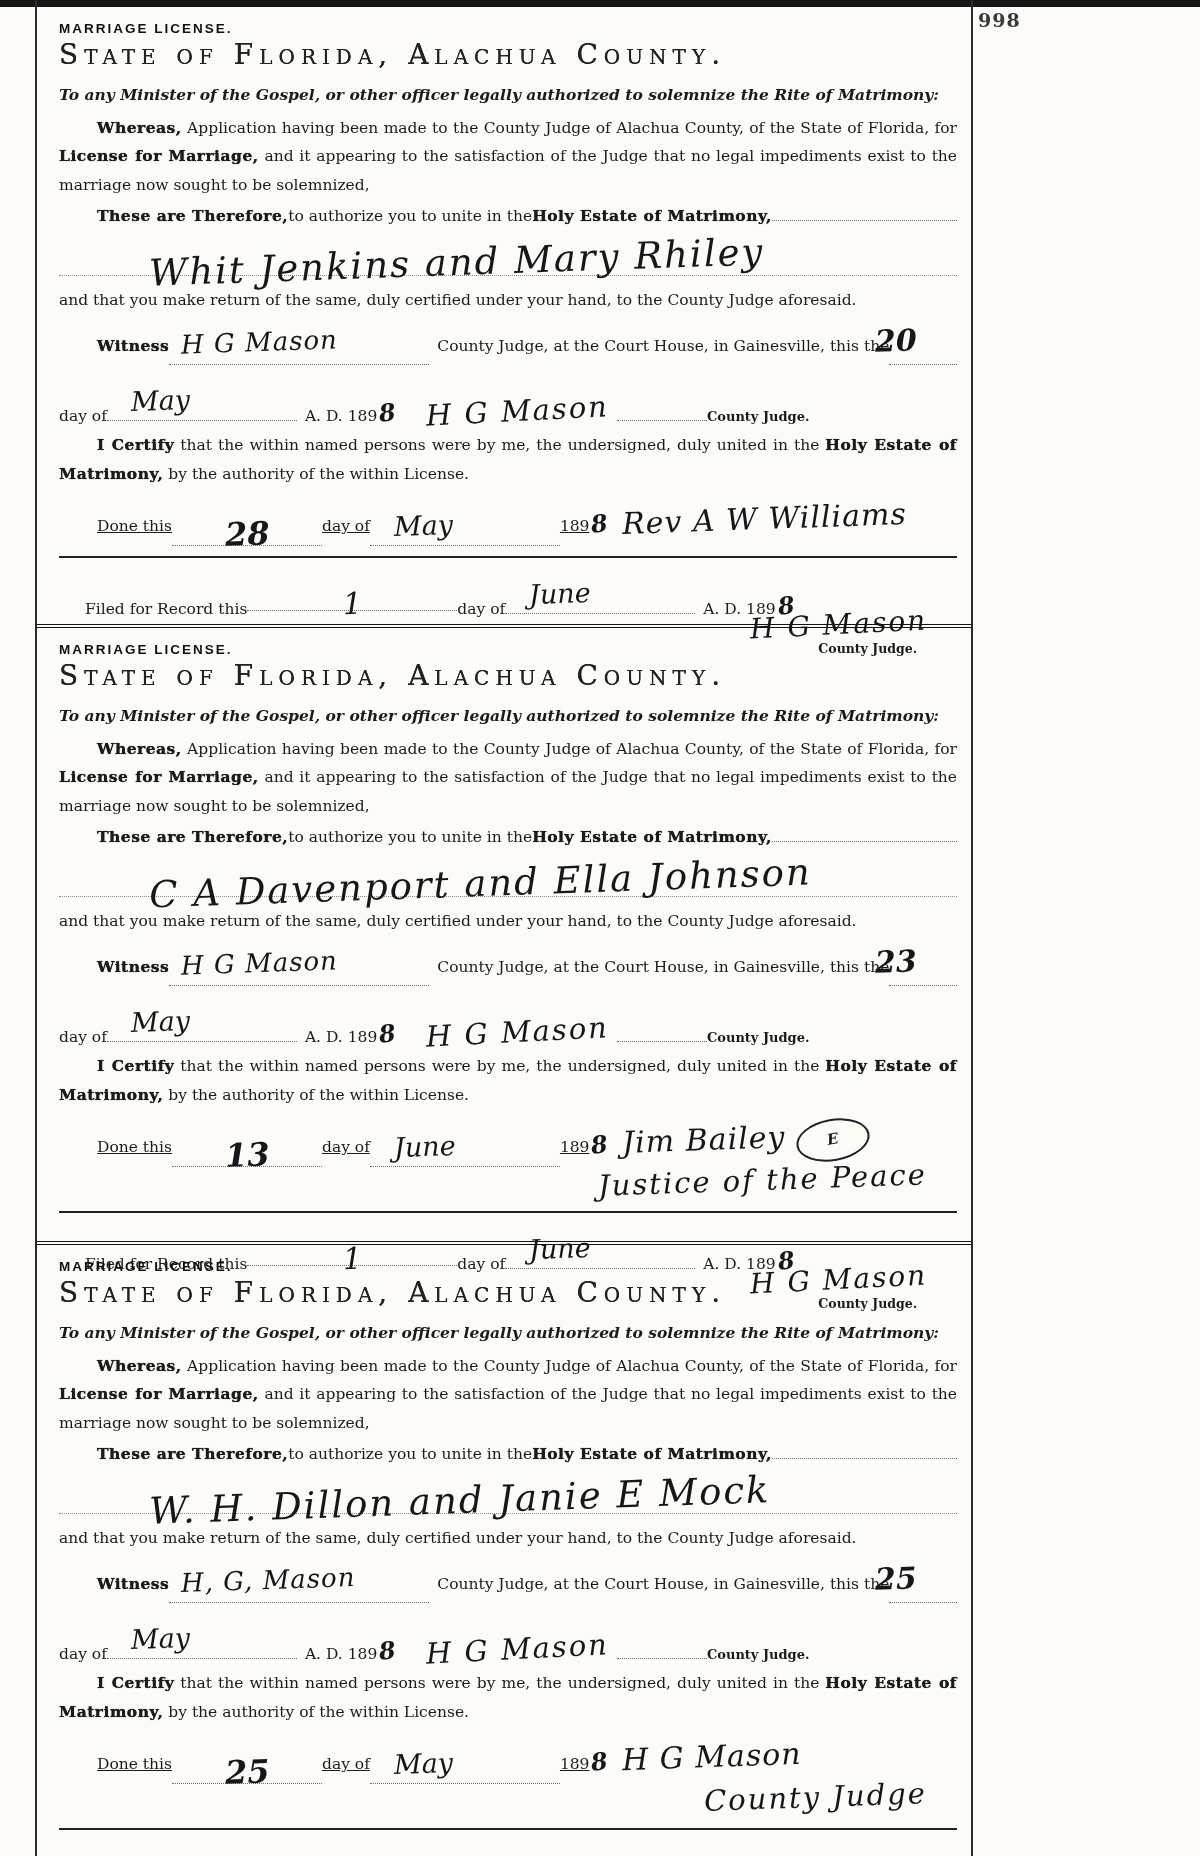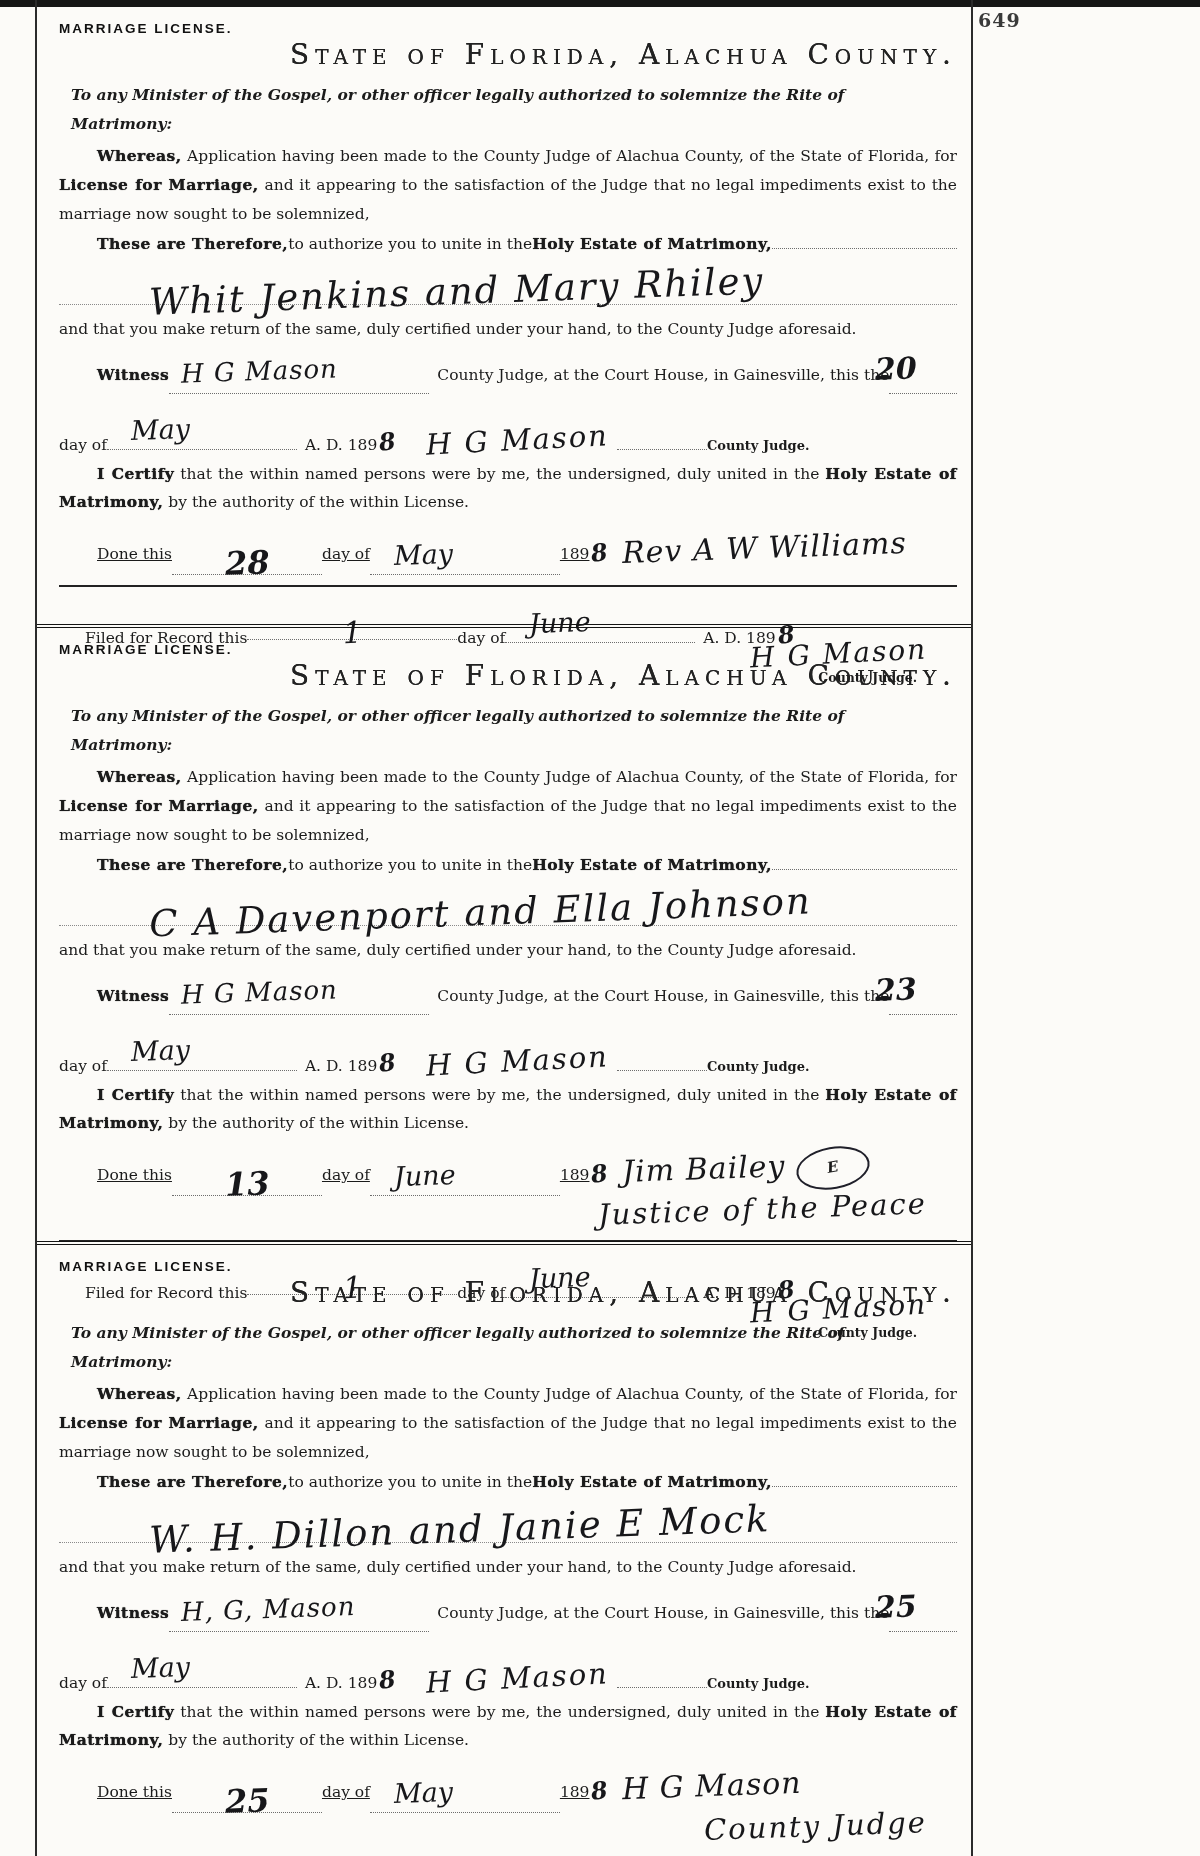--- a/index.html
+++ b/index.html
@@ -15,22 +15,22 @@
   .scan-top-edge{position:absolute;top:0;left:0;width:100%;height:7px;background:#161616;}
   .rule-left{position:absolute;top:0;bottom:0;left:35px;width:2px;background:#2b2b2b;}
   .rule-right{position:absolute;top:0;bottom:0;left:971px;width:2px;background:#2b2b2b;}
   .page-number{position:absolute;top:9px;left:978px;font-size:19px;font-weight:bold;color:#3a3a3a;letter-spacing:1px;}
   .forms-host{position:absolute;top:7px;left:37px;width:934px;}
 
   .license{box-sizing:border-box;height:617px;padding:14px 14px 0 22px;position:relative;}
   .license + .license{border-top:4px double #141414;}
 
   .form-label{font-family:"Liberation Sans", sans-serif;font-weight:bold;font-size:13.5px;letter-spacing:2px;color:#111;}
-  .form-title{margin:2px 0 10px 0;text-align:right;font-weight:normal;font-size:28px;letter-spacing:6px;font-variant-caps:small-caps;color:#222;text-shadow:0 0 0.6px #222;}
-  .to-line{margin:4px 12px;font-size:16px;font-weight:bold;font-style:italic;}
+  .form-title{margin:2px 0 10px 0;text-align:left;font-weight:normal;font-size:28px;letter-spacing:6px;font-variant-caps:small-caps;color:#222;text-shadow:0 0 0.6px #222;}
+  .to-line{margin:4px 0;font-size:16px;font-weight:bold;font-style:italic;}
   .print{font-size:15.5px;line-height:1.85;}
   .body-par{margin:4px 0 2px 0;text-align:justify;}
   .indent{display:inline-block;width:38px;}
   .blackletter{font-weight:bold;letter-spacing:0.5px;text-shadow:0 0 0.8px #000;}
 
   .row{display:flex;align-items:baseline;font-size:15.5px;white-space:nowrap;}
   .dotted{border-bottom:1.5px dotted #6d6d6d;display:inline-block;position:relative;}
   .fill{flex:1 1 auto;}
   .seg{flex:0 0 auto;}
   .gap{display:inline-block;width:8px;}
@@ -66,21 +66,21 @@
   .w210{width:210px;} .w150{width:150px;} .w190{width:190px;} .w260{width:260px;}
   .center-txt{text-align:center;}
 </style>
 </head>
 <body>
 
 <div class="page">
   <div class="scan-top-edge"></div>
   <div class="rule-left"></div>
   <div class="rule-right"></div>
-  <div class="page-number">649</div>
+  <div class="page-number">998</div>
   <div class="forms-host" id="forms-host">
   <section class="license">
     <div class="form-label">MARRIAGE LICENSE.</div>
     <div class="form-title">State of Florida, Alachua County.</div>
     <p class="to-line print">To any Minister of the Gospel, or other officer legally authorized to solemnize the Rite of Matrimony:</p>
     <p class="body-par print"><span class="indent"></span><span class="blackletter">Whereas,</span><span> Application having been made to the County Judge of Alachua County, of the State of Florida, for </span><span class="blackletter">License for Marriage,</span><span> and it appearing to the satisfaction of the Judge that no legal impediments exist to the marriage now sought to be solemnized,</span></p>
     <div class="row print">
       <span class="indent"></span>
       <span class="blackletter">These are Therefore,</span>
       <span> to authorize you to unite in the </span>

